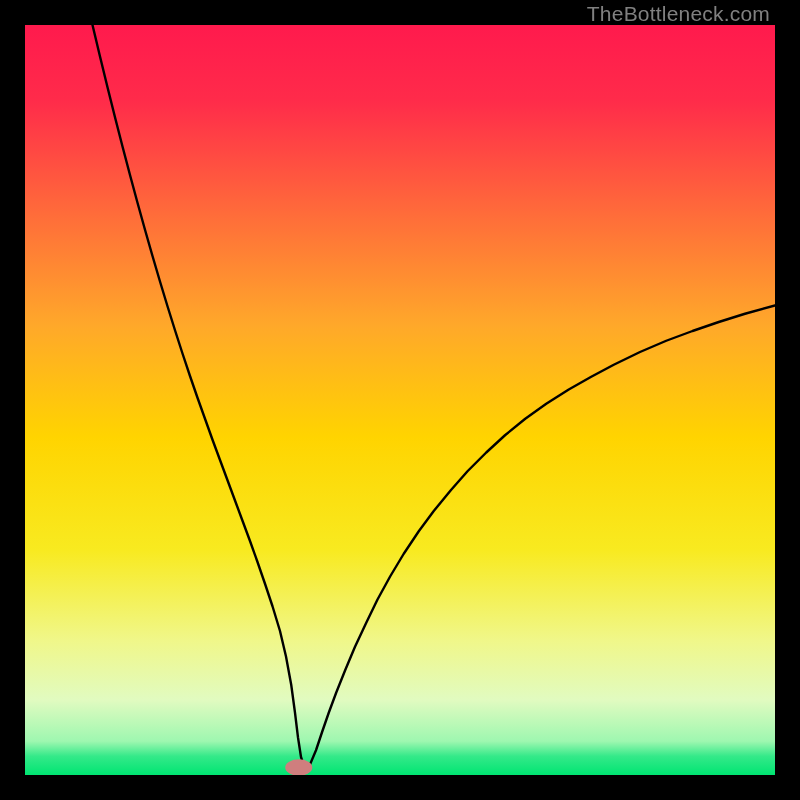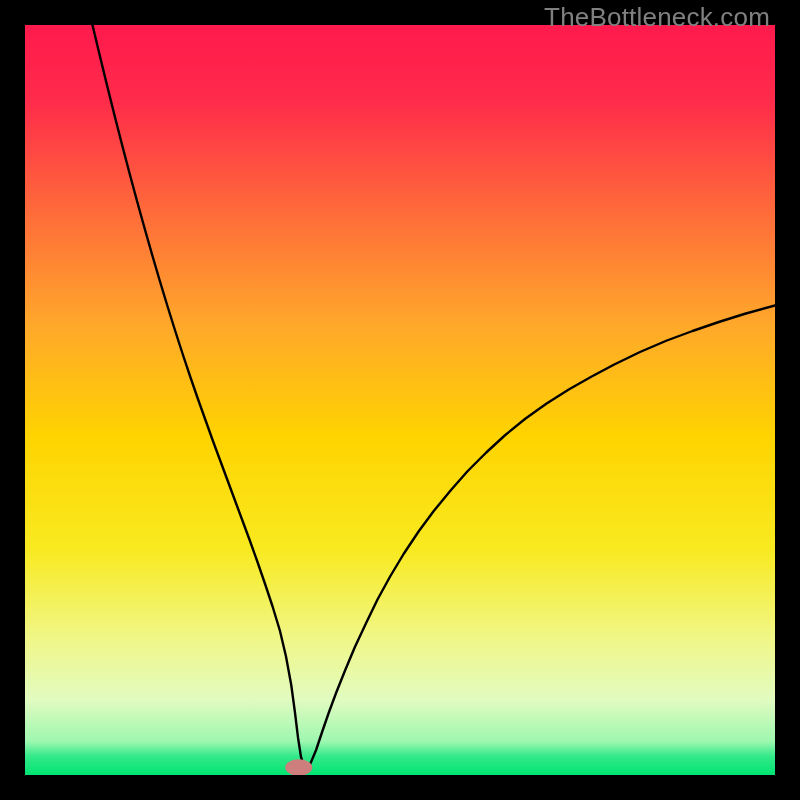--- a/index.html
+++ b/index.html
@@ -22,21 +22,21 @@
     top: 25px;
     width: 750px;
     height: 750px;
     overflow: hidden;
   }
   .watermark {
     position: absolute;
     top: 2px;
     right: 30px;
     color: #808080;
-    font-size: 26px;
+    font-size: 21px;
     font-weight: 400;
     letter-spacing: 0.2px;
     z-index: 5;
   }
   svg { display: block; }
 </style>
 </head>
 <body>
 
 <div class="frame">

